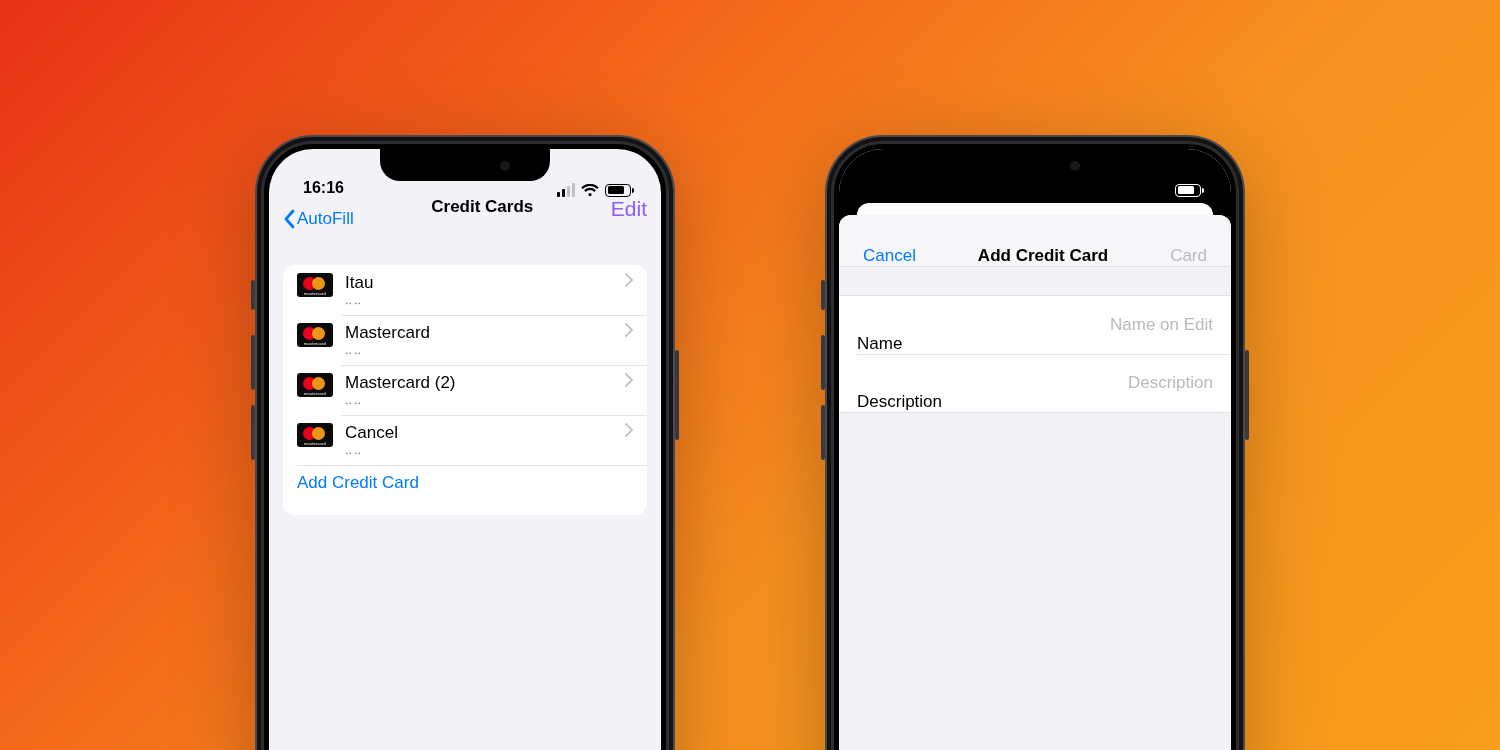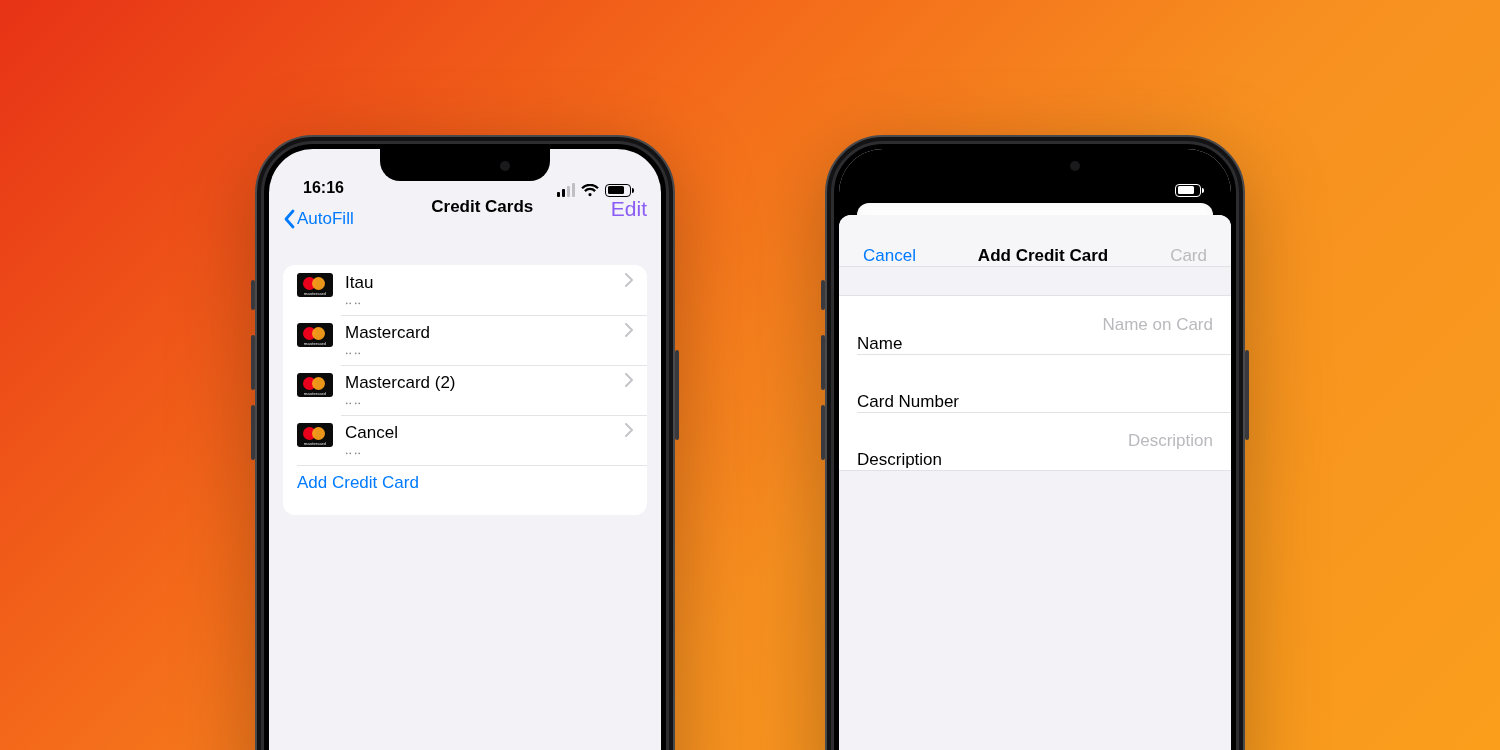--- a/index.html
+++ b/index.html
@@ -386,25 +386,21 @@
         <div class="sheet-nav">
           <span class="sheet-cancel">Cancel</span>
           <span class="sheet-title">Add Credit Card</span>
           <span class="sheet-done">Card</span>
         </div>
 
 
         <div class="form-group">
           <div class="form-row">
             <span class="form-label">Name</span>
-            <span class="form-placeholder">Name on Card</span>
-          </div>
-          <div class="form-row">
-            <span class="form-label">Card Number</span>
-            <span class="form-placeholder"></span>
+            <span class="form-placeholder">Name on Edit</span>
           </div>
           <div class="form-row">
             <span class="form-label">Description</span>
             <span class="form-placeholder">Description</span>
           </div>
         </div>
 
       </div>
     </div>
   </div>

